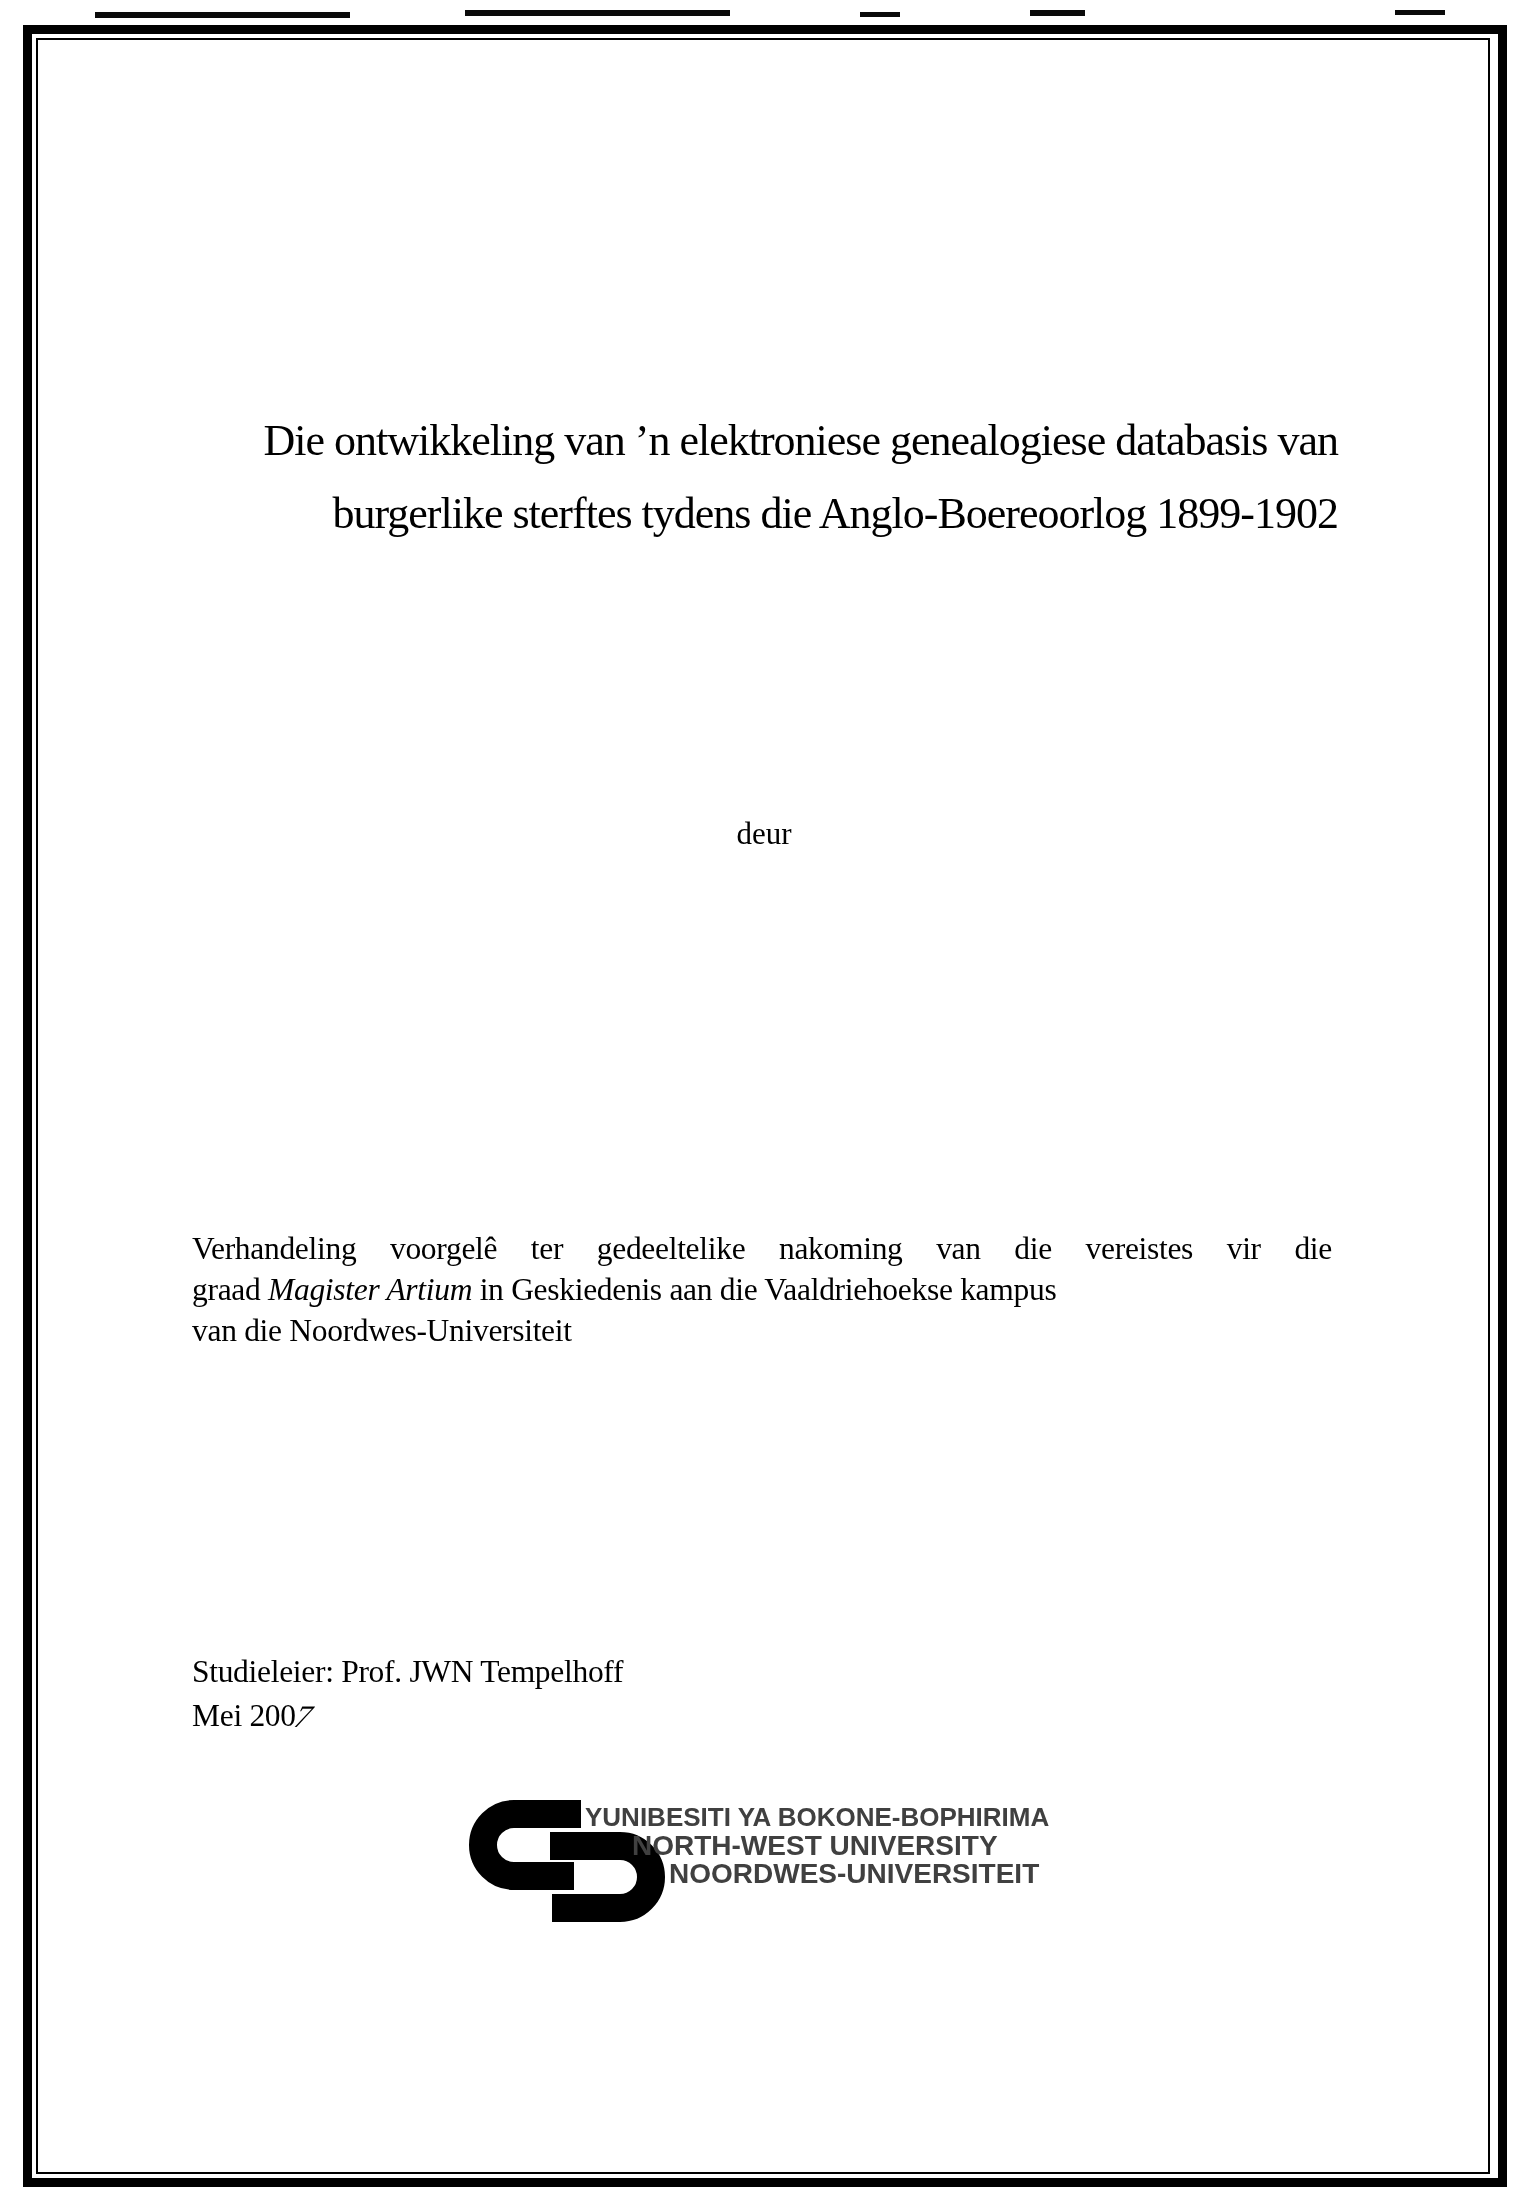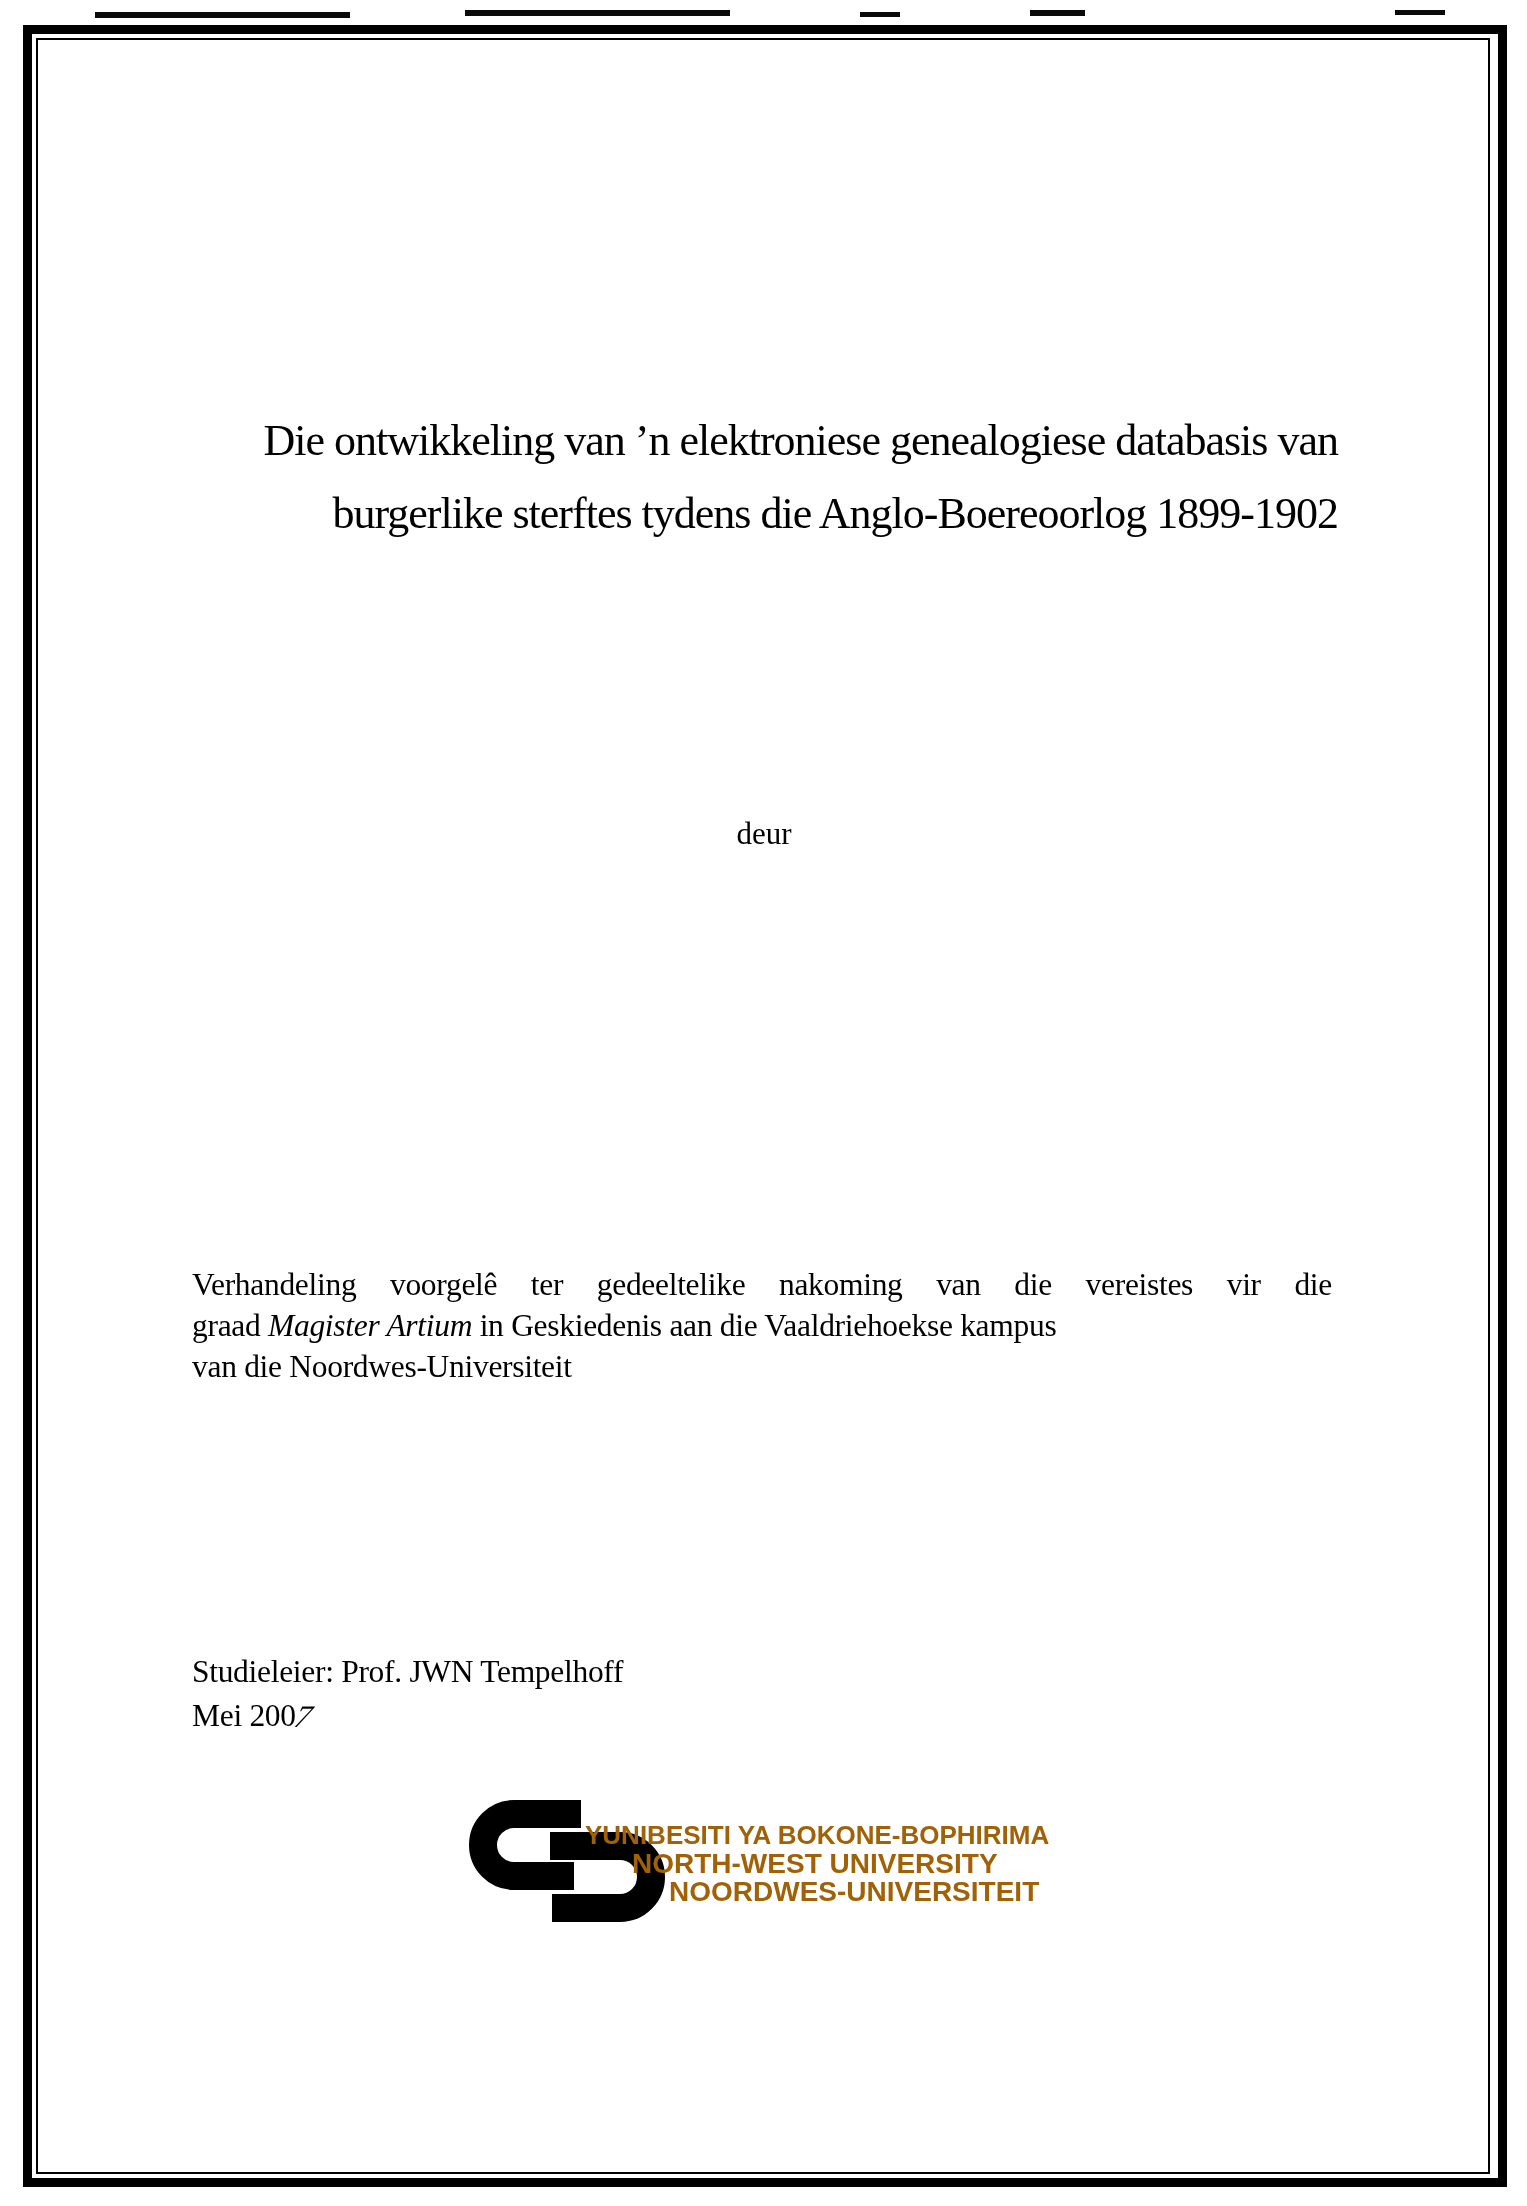--- a/index.html
+++ b/index.html
@@ -22,34 +22,34 @@
   .noise{position:absolute;background:#0a0a0a;}
   .col{position:absolute;left:190px;width:1148px;}
   .title{
     top:404px;text-align:right;
     font-size:44px;line-height:73px;letter-spacing:-1px;
   }
   .byline{top:816px;text-align:center;font-size:31px;}
   .author{top:962px;text-align:center;font-size:35px;letter-spacing:-0.5px;}
   .statement{
     top:1228px;left:192px;width:1140px;
-    font-size:31.5px;line-height:41px;letter-spacing:-0.3px;margin-top:36px;
+    font-size:31.5px;line-height:41px;letter-spacing:-0.3px;
   }
   .statement .just{text-align:justify;text-align-last:justify;}
   .statement .it{font-style:italic;}
   .supervisor-block{
     position:absolute;left:192px;top:1650px;
     font-size:31.5px;line-height:44px;letter-spacing:-0.3px;
   }
   .skew7{display:inline-block;transform:skewX(-24deg) translateY(1px);}
   .logo-mark{position:absolute;left:468px;top:1800px;}
   .logo-text{
     position:absolute;
     font-family:"Liberation Sans","DejaVu Sans",sans-serif;
-    font-weight:bold;color:#a16207;white-space:nowrap;margin-top:18px;
+    font-weight:bold;color:#404040;white-space:nowrap;
   }
   .logo-l1{left:585px;top:1802px;font-size:26px;}
   .logo-l2{left:632px;top:1830px;font-size:28px;}
   .logo-l3{left:669px;top:1858px;font-size:28px;}
 </style>
 </head>
 <body>
 
 <div class="page">
 

